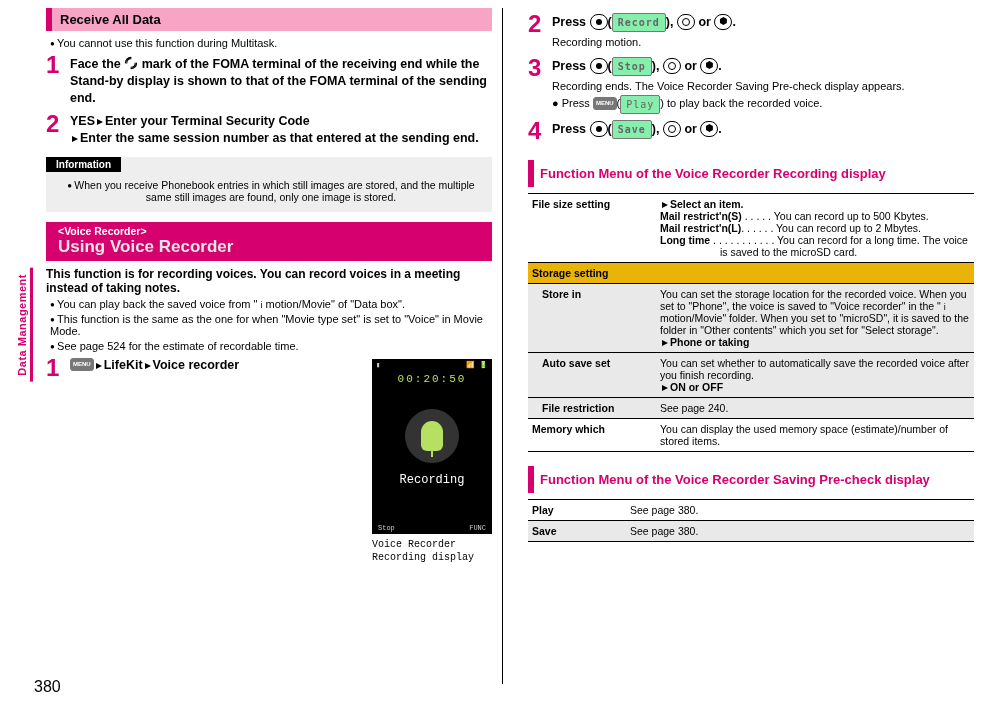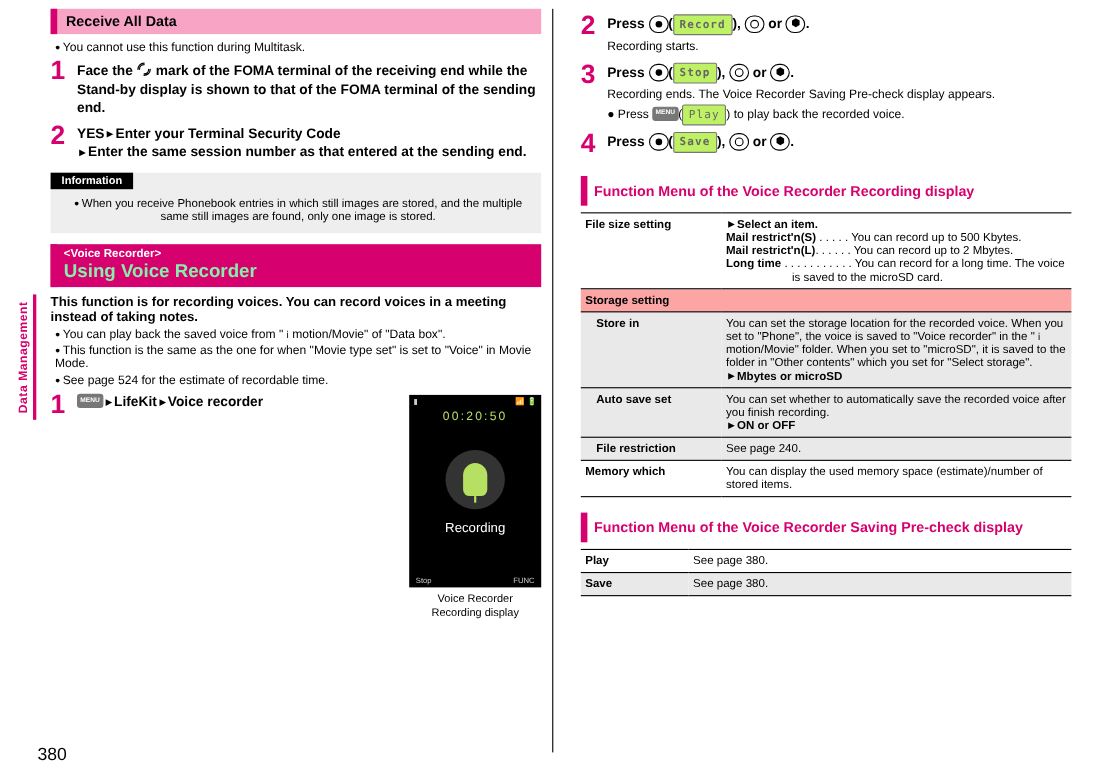--- a/index.html
+++ b/index.html
@@ -120,28 +120,29 @@
   }
   .pink-section {
     border-left: 6px solid #d6006e;
     background: #f8a4c4;
     margin-top: 10px;
   }
   .pink-section .tag {
     font-size: 10.5px; color:#fff; font-weight:bold; padding:3px 6px 0 6px;
   }
   .pink-section .large {
-    font-size: 17px; color:#86efac; font-weight:bold; padding:0 6px 4px 6px;
+    font-size: 17px; color:#e5e5e5; font-weight:bold; padding:0 6px 4px 6px;
   }
   .pink-section.red { background:#d6006e; }
   .phone-fig {
     float: right;
     width: 120px;
     margin: 4px 0 0 8px;
-    text-align: center;
+    text-align: left;
+    font-family: Liberation Mono, monospace;
   }
   .phone-fig .screen {
     width: 120px;
     height: 175px;
     background: #000;
     color: #fff;
     position: relative;
     font-size: 8px;
     display:flex;
     flex-direction:column;
@@ -177,21 +178,21 @@
     position:relative;
     top:-1px;
   }
   .pill.dot::before { content:""; width:6px; height:6px; background:#000; border-radius:50%;}
   .pill.ring::before { content:""; width:6px; height:6px; border:1.5px solid #000; border-radius:50%;}
   .pill.hex::before { content:"⬢"; font-size:9px; line-height:9px;}
   .pill.menu { background:#777; color:#fff; border-color:#777; font-size:6px; font-weight:bold; border-radius:3px; height:11px; padding:0 2px;}
   .soft-label {
     display:inline-block;
     border:1px solid #777;
-    background:#bef264;
+    background:#86efac;
     font-family: monospace;
     font-size:10px;
     padding:0 5px;
     border-radius:2px;
     vertical-align:middle;
     color:#666;
     letter-spacing:1px;
   }
   .tri-mark { 
     display:inline-block; width:0; height:0; 
@@ -287,21 +288,21 @@
       </div>
       <div class="clear"></div>
     </div>
 
     <div class="col col-right">
 
       <div class="step">
         <div class="num">2</div>
         <div class="body">
           <span>Press </span><span class="pill dot"></span>(<span class="soft-label">Record</span>), <span class="pill ring"></span><span> or </span><span class="pill hex"></span><span>.</span>
-          <span class="sub">Recording starts.</span>
+          <span class="sub">Recording motion.</span>
         </div>
       </div>
 
       <div class="step">
         <div class="num">3</div>
         <div class="body">
           <span>Press </span><span class="pill dot"></span>(<span class="soft-label">Stop</span>), <span class="pill ring"></span><span> or </span><span class="pill hex"></span><span>.</span>
           <span class="sub">Recording ends. The Voice Recorder Saving Pre-check display appears.</span>
           <span class="sub" style="margin-top:0;">● <span>Press </span><span class="pill menu">MENU</span>(<span class="soft-label">Play</span>)<span> to play back the recorded voice.</span></span>
         </div>
@@ -321,27 +322,27 @@
             <tr>
           <td class="key">File size setting</td>
           <td>
             <span class="tri-mark"></span><b>Select an item.</b><br>
             <div class="hanging"><b>Mail restrict'n(S)</b>  . . . . . You can record up to 500 Kbytes.</div>
             <div class="hanging"><b>Mail restrict'n(L)</b>. . . . . . You can record up to 2 Mbytes.</div>
             <div class="hanging-long"><b>Long time</b> . . . . . . . . . . . You can record for a long time. The voice is saved to the microSD card.</div>
           </td>
         </tr>
         <tr>
-              <td colspan="2" class="key" style="background:#fca5a5;margin-left:36px;">Storage setting</td>
+              <td colspan="2" class="key" style="background:#eab308;margin-left:36px;">Storage setting</td>
             </tr>
         <tr class="shaded">
           <td class="key shaded" style="padding-left:14px;">Store in</td>
           <td>
             You can set the storage location for the recorded voice. When you set to "Phone", the voice is saved to "Voice recorder" in the " <span style="font-size:9px;">i</span> motion/Movie" folder. When you set to "microSD", it is saved to the folder in "Other contents" which you set for "Select storage".<br>
-            <span class="tri-mark"></span><b>Mbytes or microSD</b>
+            <span class="tri-mark"></span><b>Phone or taking</b>
           </td>
         </tr>
         <tr class="shaded">
           <td class="key shaded" style="padding-left:14px;">Auto save set</td>
           <td>
             <span>You can set whether to automatically save the recorded voice after you finish recording.</span><br>
             <span class="tri-mark"></span><b>ON or OFF</b>
           </td>
         </tr>
         <tr class="shaded">

